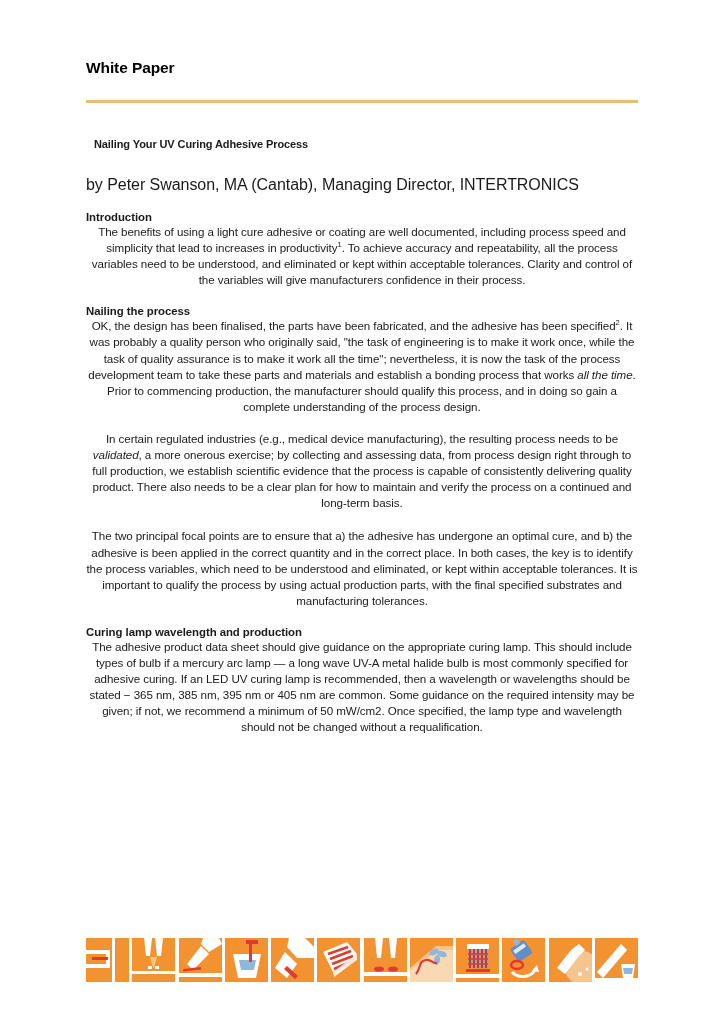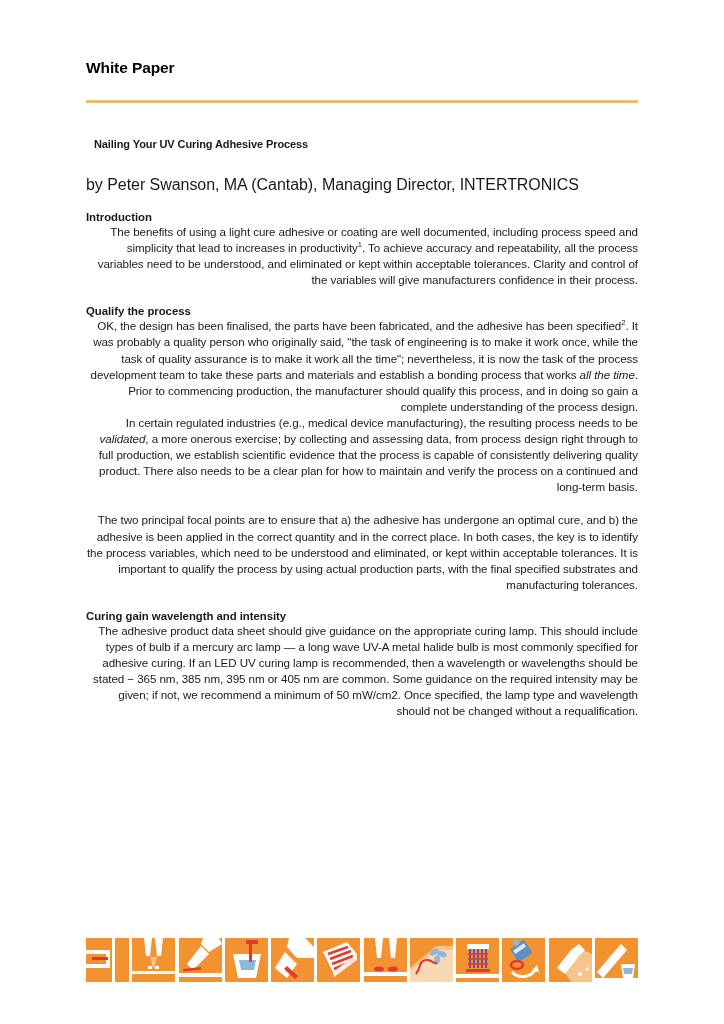--- a/index.html
+++ b/index.html
@@ -118,23 +118,23 @@
     font-weight: bold;
     color: #1a1a1a;
     letter-spacing: -0.05px;
   }
   p.para {
     margin: 0;
     font-size: 11.6px;
     line-height: 16.1px;
     color: #1a1a1a;
     letter-spacing: -0.07px;
-    text-align: right;
-  }
-  p.para + p.para { }
+    text-align: center;
+  }
+  p.para + p.para { margin-top: 16px; }
   .section .section-heading + p.para { margin-top: 0; }
 
   sup {
     font-size: 7.6px;
     vertical-align: super;
     line-height: 0;
   }
   em { font-style: italic; }
 
   
@@ -173,31 +173,31 @@
 
     <h1 class="doc-title">Nailing Your UV Curing Adhesive Process</h1>
     <p class="byline">by Peter Swanson, MA (Cantab), Managing Director, INTERTRONICS</p>
 
     <div class="section">
       <h2 class="section-heading">Introduction</h2>
       <p class="para">The benefits of using a light cure adhesive or coating are well documented, including process speed and simplicity that lead to increases in productivity<sup>1</sup>. To achieve accuracy and repeatability, all the process variables need to be understood, and eliminated or kept within acceptable tolerances. Clarity and control of the variables will give manufacturers confidence in their process.</p>
     </div>
 
     <div class="section">
-      <h2 class="section-heading">Qualify the process</h2>
+      <h2 class="section-heading">Nailing the process</h2>
       <p class="para">OK, the design has been finalised, the parts have been fabricated, and the adhesive has been specified<sup>2</sup>. It was probably a quality person who originally said, "the task of engineering is to make it work once, while the task of quality assurance is to make it work all the time"; nevertheless, it is now the task of the process development team to take these parts and materials and establish a bonding process that works <em>all the time</em>. Prior to commencing production, the manufacturer should qualify this process, and in doing so gain a complete understanding of the process design.</p>
       <p class="para">In certain regulated industries (e.g., medical device manufacturing), the resulting process needs to be <em>validated</em>, a more onerous exercise; by collecting and assessing data, from process design right through to full production, we establish scientific evidence that the process is capable of consistently delivering quality product. There also needs to be a clear plan for how to maintain and verify the process on a continued and long-term basis.</p>
     </div>
 
     <div class="section">
       <p class="para">The two principal focal points are to ensure that a) the adhesive has undergone an optimal cure, and b) the adhesive is been applied in the correct quantity and in the correct place. In both cases, the key is to identify the process variables, which need to be understood and eliminated, or kept within acceptable tolerances. It is important to qualify the process by using actual production parts, with the final specified substrates and manufacturing tolerances.</p>
     </div>
 
     <div class="section">
-      <h2 class="section-heading">Curing gain wavelength and intensity</h2>
+      <h2 class="section-heading">Curing lamp wavelength and production</h2>
       <p class="para">The adhesive product data sheet should give guidance on the appropriate curing lamp. This should include types of bulb if a mercury arc lamp — a long wave UV-A metal halide bulb is most commonly specified for adhesive curing. If an LED UV curing lamp is recommended, then a wavelength or wavelengths should be stated − 365 nm, 385 nm, 395 nm or 405 nm are common. Some guidance on the required intensity may be given; if not, we recommend a minimum of 50 mW/cm2. Once specified, the lamp type and wavelength should not be changed without a requalification.</p>
     </div>
 
   </div>
 
   <div class="footer-strip">
 
     <div class="tile">
       <svg viewBox="0 0 43 44">
           <g fill="#ffffff">

